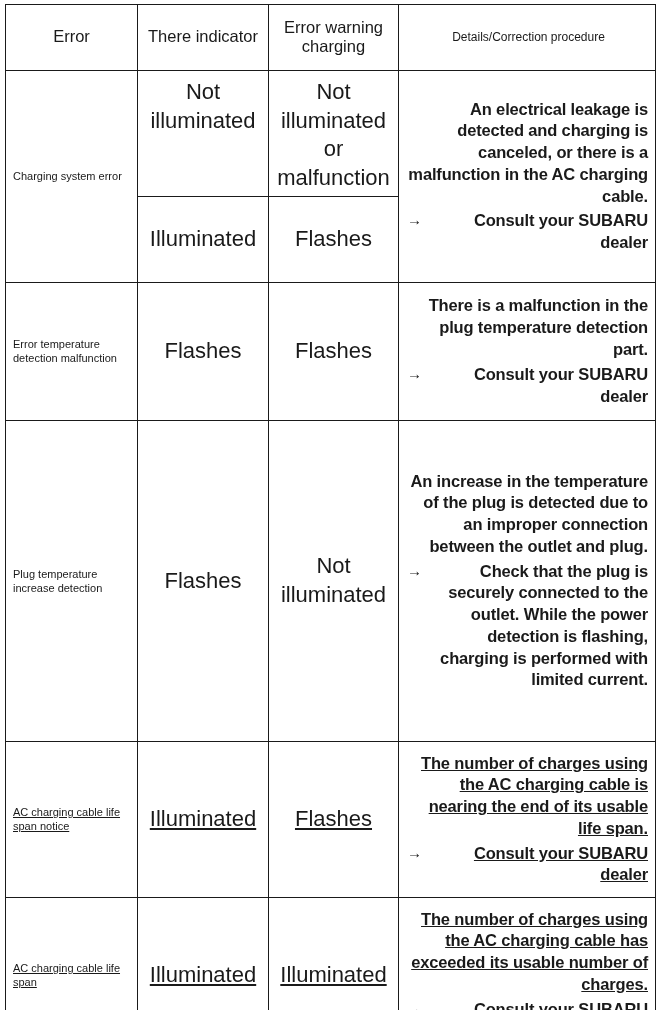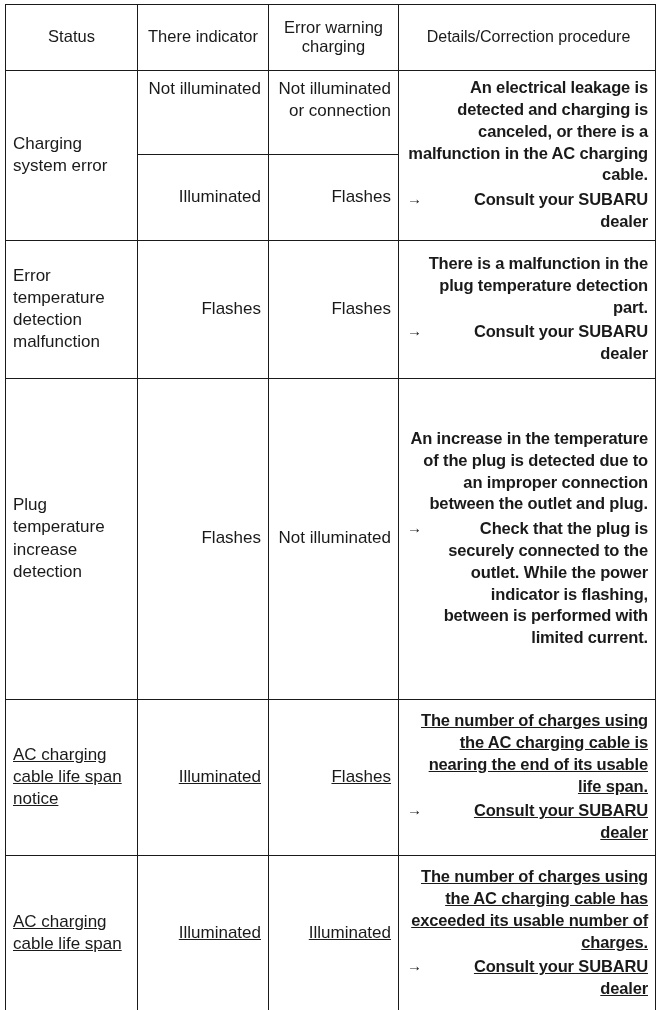--- a/index.html
+++ b/index.html
@@ -48,38 +48,38 @@
     background: #dcdcdc;
     font-weight: normal;
     font-size: 16.5px;
     line-height: 1.18;
     text-align: center;
     height: 58px;
     padding: 4px 5px;
     color: #1a1a1a;
   }
   thead th.details-head {
-    font-size: 16px;
+    font-size: 12px;
     padding-left: 6px;
     padding-right: 3px;
   }
 
   
   td.status-cell {
-    font-size: 17px;
+    font-size: 11px;
     line-height: 1.30;
     text-align: left;
     vertical-align: middle;
     padding-left: 6px;
     padding-right: 2px;
   }
   td.ind-cell {
-    font-size: 17px;
+    font-size: 22px;
     line-height: 1.30;
-    text-align: right;
+    text-align: center;
     vertical-align: middle;
     padding-left: 7px;
     padding-right: 2px;
   }
   td.details-cell {
     font-size: 16.5px;
     line-height: 1.32;
     font-weight: bold;
     text-align: right;
     vertical-align: top;
@@ -124,33 +124,33 @@
   <table class="status-table">
     <colgroup>
       <col class="c-status">
       <col class="c-power">
       <col class="c-error">
       <col class="c-details">
     </colgroup>
 
     <thead>
       <tr>
-        <th>Status</th>
+        <th>Error</th>
         <th>There indicator</th>
         <th>Error warning charging</th>
         <th class="details-head">Details/Correction procedure</th>
       </tr>
     </thead>
 
     <tbody>
 
       <tr class="r-sub1">
         <td class="status-cell" rowspan="2">Charging system error</td>
         <td class="ind-cell">Not illuminated</td>
-        <td class="ind-cell">Not illuminated or connection</td>
+        <td class="ind-cell">Not illuminated or malfunction</td>
         <td class="details-cell" rowspan="2">
           <span class="detail-main">An electrical leakage is detected and charging is canceled, or there is a malfunction in the AC charging cable.</span>
           <span class="detail-action">
             <span class="arrow">→</span>
             <span>Consult your SUBARU dealer</span>
           </span>
         </td>
       </tr>
       <tr class="r-sub2">
         <td class="ind-cell">Illuminated</td>
@@ -171,21 +171,21 @@
       </tr>
 
       <tr class="r-plugincr">
         <td class="status-cell">Plug temperature increase detection</td>
         <td class="ind-cell">Flashes</td>
         <td class="ind-cell">Not illuminated</td>
         <td class="details-cell">
           <span class="detail-main">An increase in the temperature of the plug is detected due to an improper connection between the outlet and plug.</span>
           <span class="detail-action">
             <span class="arrow">→</span>
-            <span>Check that the plug is securely connected to the outlet. While the power indicator is flashing, between is performed with limited current.</span>
+            <span>Check that the plug is securely connected to the outlet. While the power detection is flashing, charging is performed with limited current.</span>
           </span>
         </td>
       </tr>
 
       <tr class="r-lifenotice">
         <td class="status-cell">AC charging cable life span notice</td>
         <td class="ind-cell">Illuminated</td>
         <td class="ind-cell">Flashes</td>
         <td class="details-cell">
           <span class="detail-main">The number of charges using the AC charging cable is nearing the end of its usable life span.</span>

